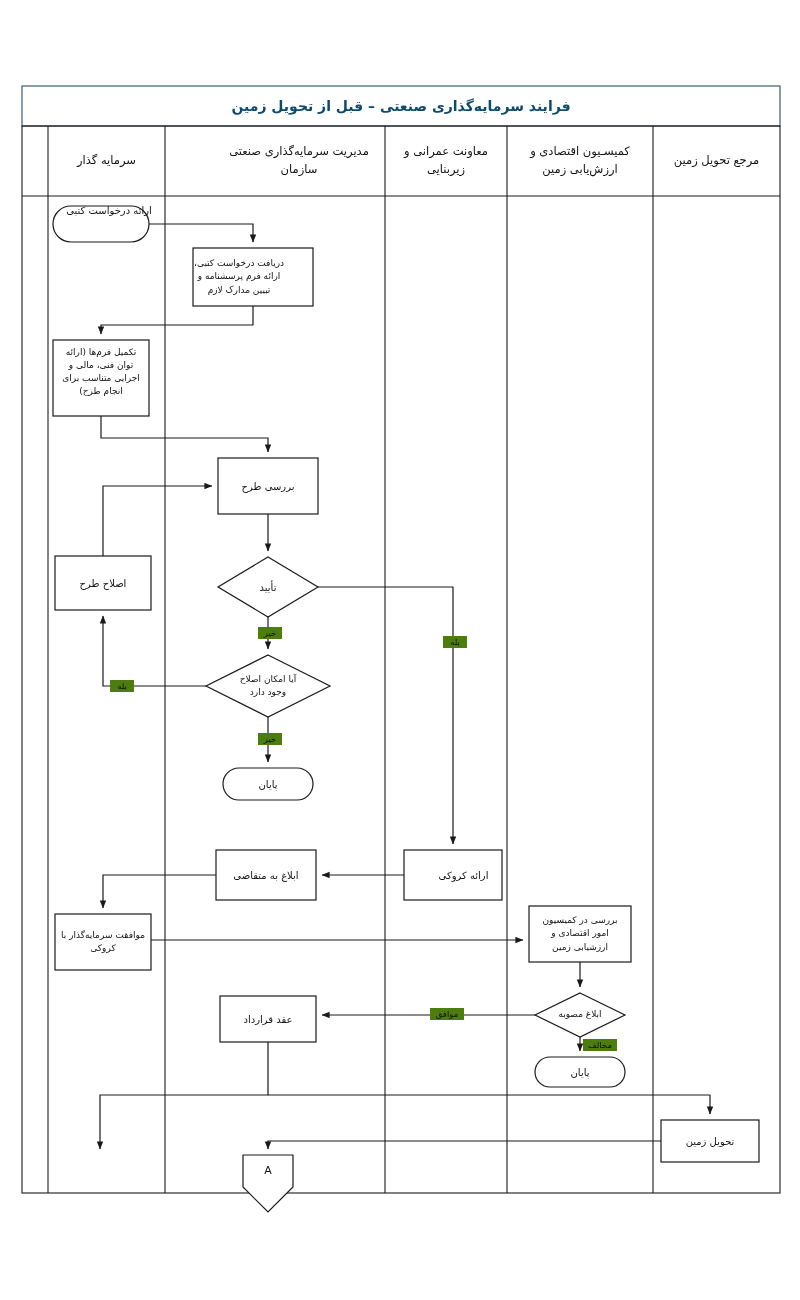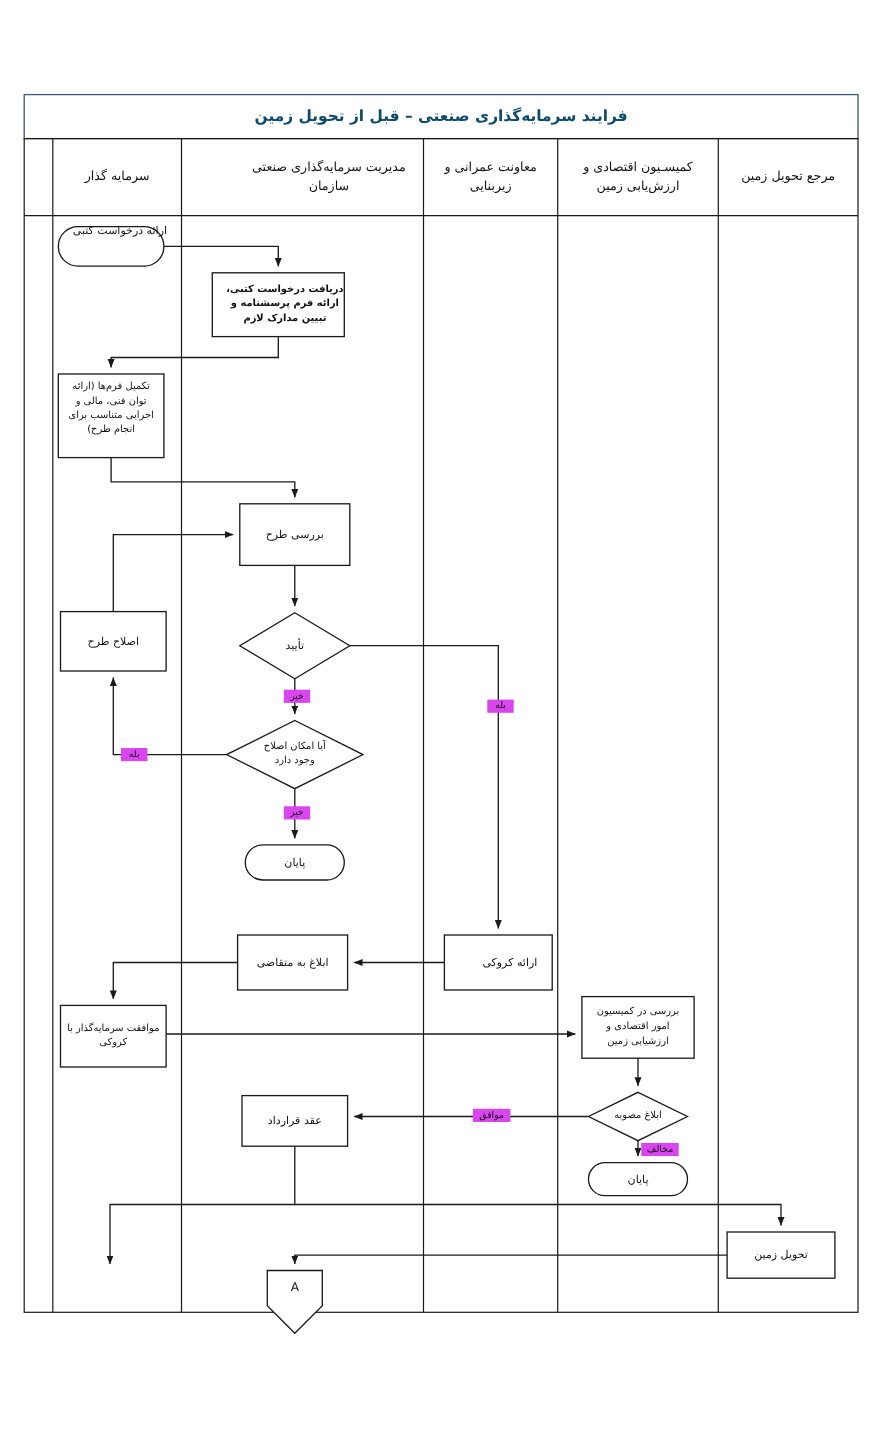--- a/index.html
+++ b/index.html
@@ -23,21 +23,21 @@
   }
   .node-text{
     position:absolute;display:flex;align-items:center;justify-content:center;
     text-align:center;direction:rtl;font-size:10px;line-height:1.5;
     color:#111;box-sizing:border-box;padding:0 3px;pointer-events:none;
   }
   .node-text.sm{font-size:9px;line-height:1.45;}
   .node-text.conn{font-size:11px;direction:ltr;font-weight:normal;}
   .edge-label{
     position:absolute;font-size:8.5px;color:#111;direction:rtl;
-    background:#d946ef;padding:0 1px;white-space:nowrap;
+    background:#4d7c0f;padding:0 1px;white-space:nowrap;
     display:flex;align-items:center;justify-content:center;
   }
 </style>
 </head>
 <body>
 
 <div id="stage">
 
   <svg id="chart" viewBox="0 0 800 1300" xmlns="http://www.w3.org/2000/svg">
     <defs>
@@ -140,21 +140,21 @@
 
   <div class="lane-label" style="left:48px;top:126px;width:117px;height:70px;">سرمایه گذار</div>
   <div class="lane-label" style="left:165px;top:126px;width:228px;height:70px;padding-left:44px;">مدیریت سرمایه‌گذاری صنعتی سازمان</div>
   <div class="lane-label" style="left:385px;top:126px;width:122px;height:70px;white-space:pre-line;">معاونت عمرانی و
 زیربنایی</div>
   <div class="lane-label" style="left:507px;top:126px;width:146px;height:70px;white-space:pre-line;">کمیسـیون اقتصادی و
 ارزش‌یابی زمین</div>
   <div class="lane-label" style="left:653px;top:126px;width:127px;height:70px;">مرجع تحویل زمین</div>
 
   <div class="node-text" style="left:53px;top:192px;width:112px;height:36px;">ارائه درخواست کتبی</div>
-  <div class="node-text sm" style="left:199px;top:248px;width:120px;height:58px;white-space:pre-line;font-weight:bold;">دریافت درخواست کتبی،
+  <div class="node-text sm" style="left:179px;top:248px;width:120px;height:58px;white-space:pre-line;">دریافت درخواست کتبی،
 ارائه فرم پرسشنامه و
 تبیین مدارک لازم</div>
   <div class="node-text sm" style="left:53px;top:340px;width:96px;height:64px;white-space:pre-line;">تکمیل فرم‌ها (ارائه
 توان فنی، مالی و
 اجرایی متناسب برای
 انجام طرح)</div>
   <div class="node-text" style="left:218px;top:458px;width:100px;height:56px;">بررسی طرح</div>
   <div class="node-text" style="left:228px;top:572px;width:80px;height:30px;">تأیید</div>
   <div class="node-text" style="left:55px;top:556px;width:96px;height:54px;">اصلاح طرح</div>
   <div class="node-text sm" style="left:216px;top:668px;width:104px;height:36px;white-space:pre-line;">آیا امکان اصلاح

